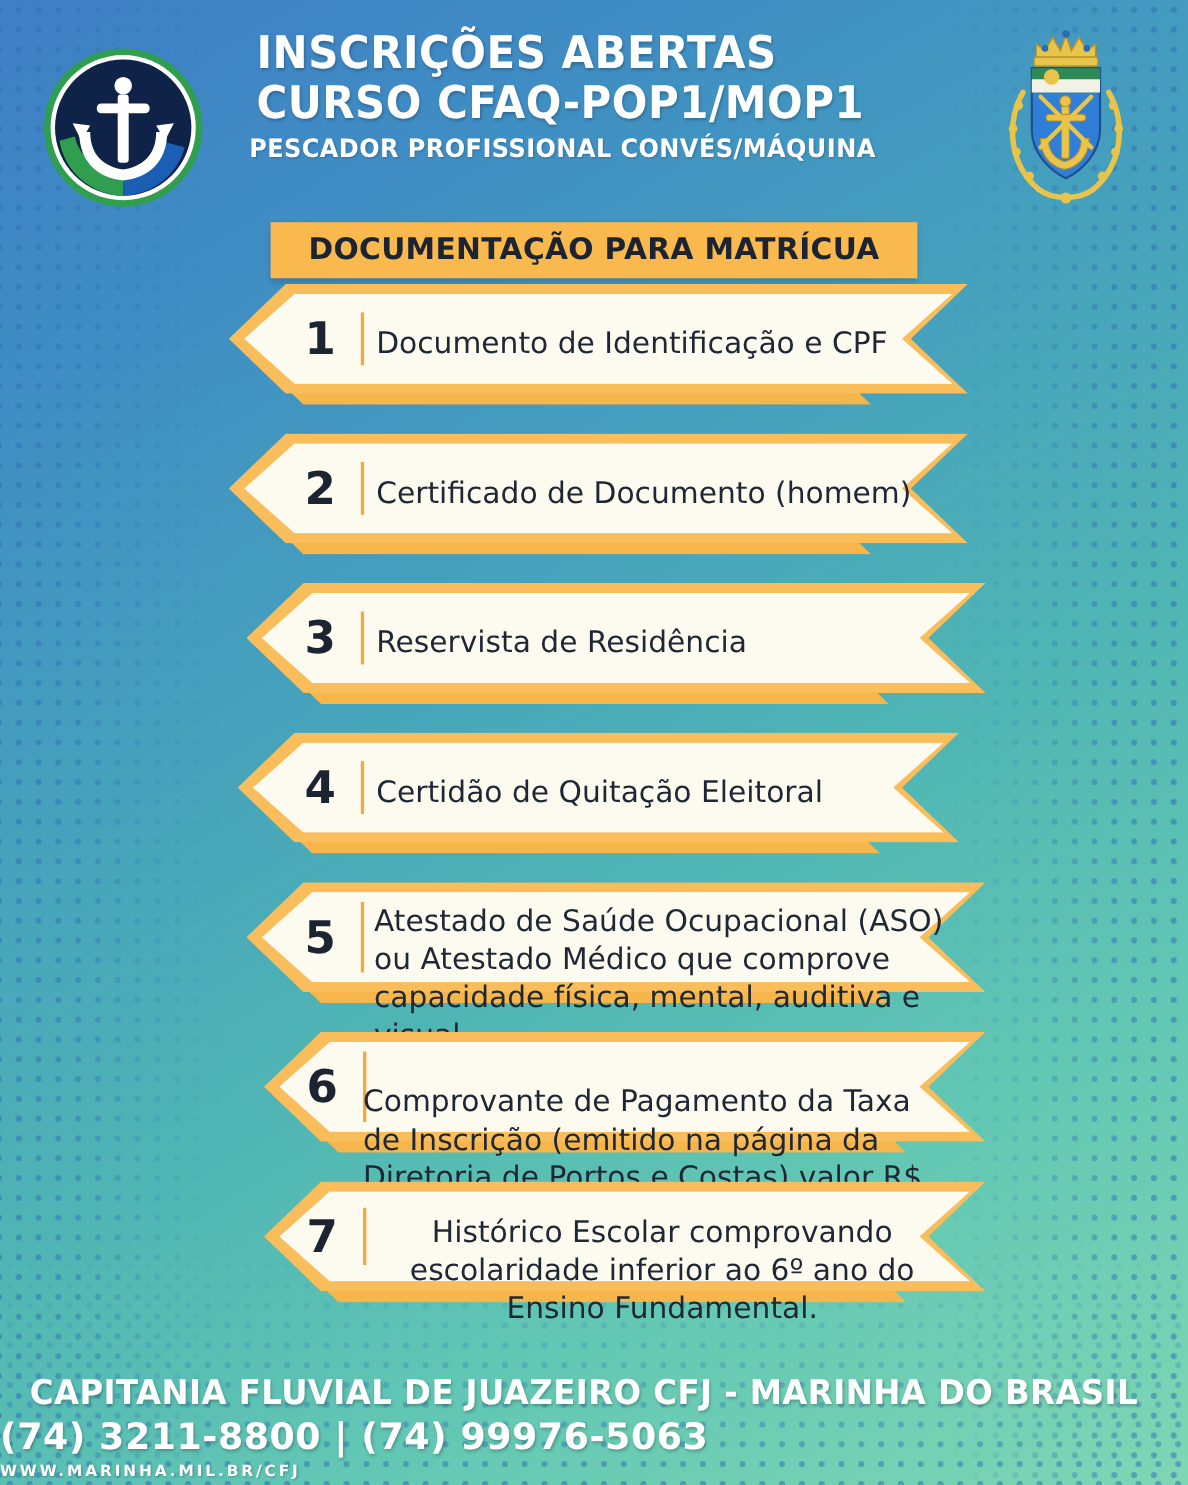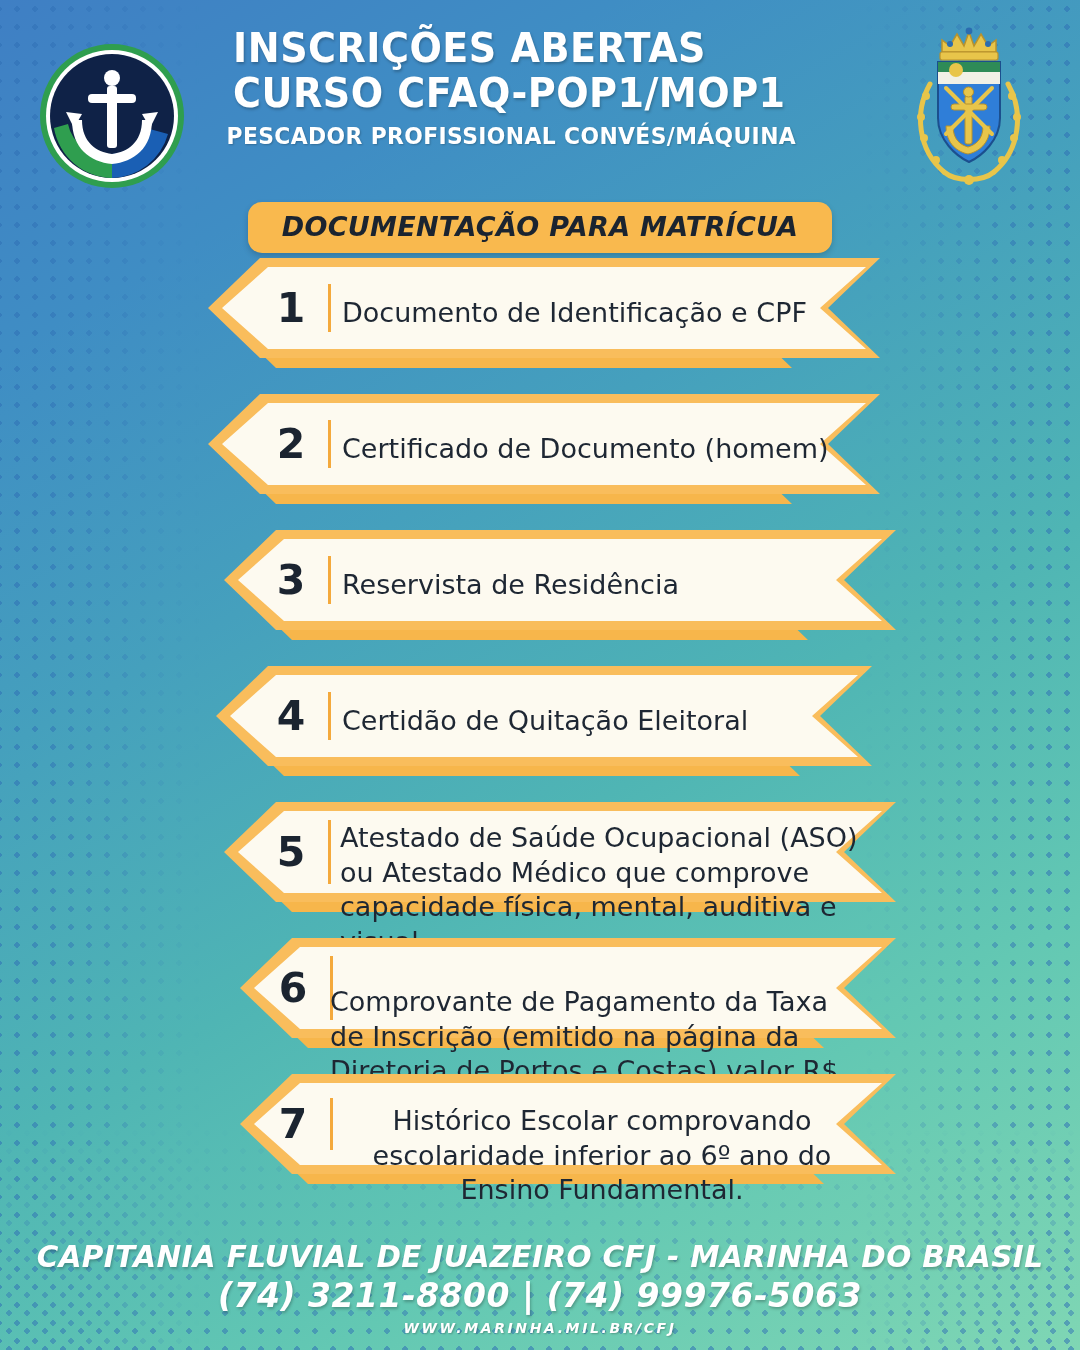--- a/index.html
+++ b/index.html
@@ -119,23 +119,22 @@
     justify-content: center;
   }
   .banner {
     background: #f9b94e;
     color: #1b2430;
     font-family: "DejaVu Sans", sans-serif;
     font-weight: bold;
     font-size: 27px;
     letter-spacing: 0.3px;
     padding: 9px 34px 11px 34px;
-    border-radius: 14px;
+    border-radius: 0;
     box-shadow: 0 3px 6px rgba(0,0,0,0.18);
-    font-style: italic;
   }
 
   
   .steps {
     position: absolute;
     left: 0;
     right: 0;
     top: 258px;
   }
   .step {
@@ -183,24 +182,22 @@
     font-size: 27px;
     line-height: 1.28;
     color: #1e2733;
   }
 
   
   .footer {
     position: absolute;
     left: 0;
     right: 0;
-    bottom: 14px;
-    text-align: center;
+    bottom: 4px;
     color: #ffffff;
-    font-style: italic;
   }
   .footer-org {
     font-family: "DejaVu Sans", sans-serif;
     font-weight: bold;
     font-size: 31px;
     letter-spacing: 0.4px;
     transform: scaleX(0.95);
     text-shadow: 1px 2px 3px rgba(0,0,0,0.25);
   }
   .footer-phone {

